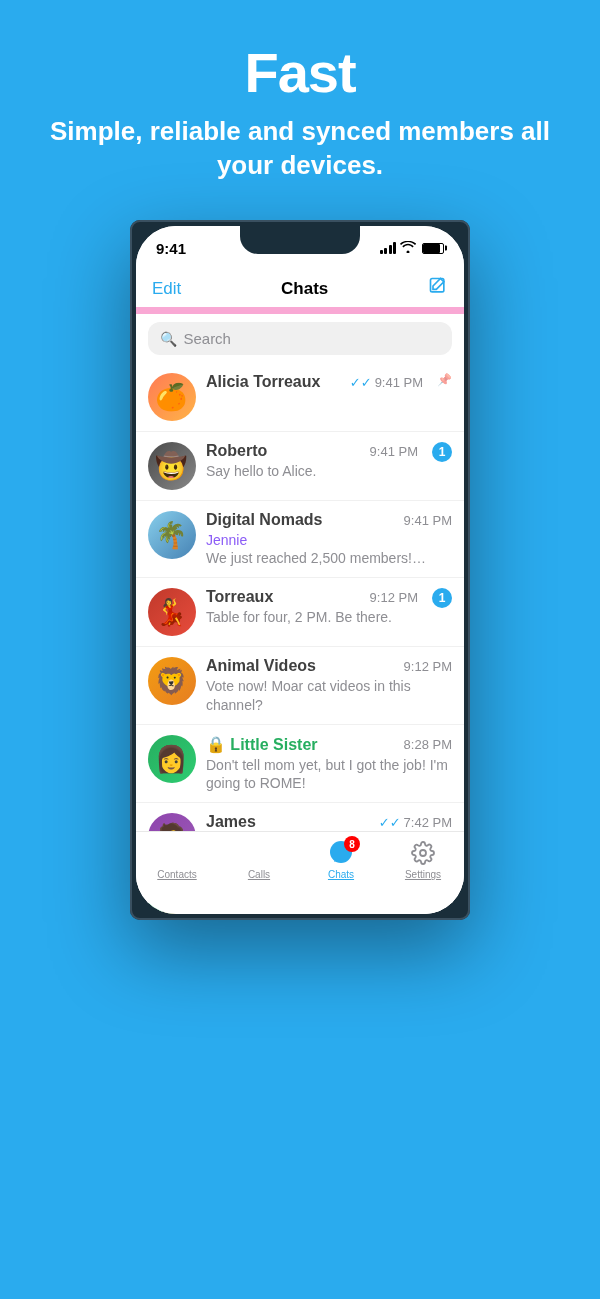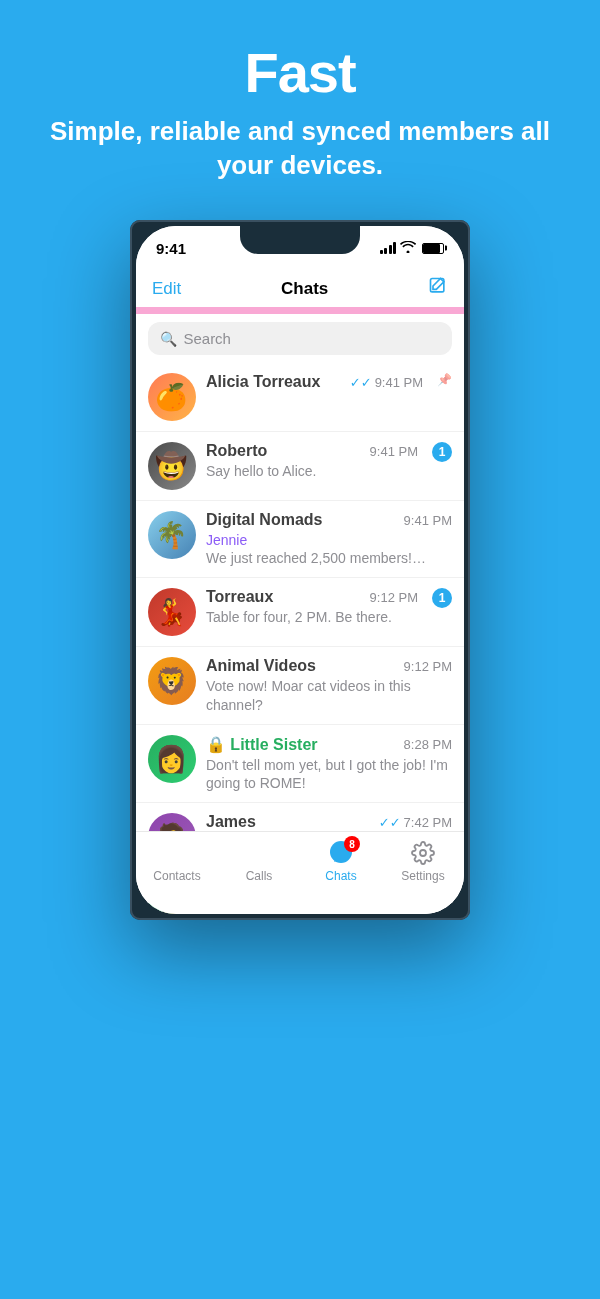--- a/index.html
+++ b/index.html
@@ -311,22 +311,23 @@
     }
     .tab-icon {
       width: 26px;
       height: 26px;
       display: flex;
       align-items: center;
       justify-content: center;
       position: relative;
     }
     .tab-label {
-      font-size: 12px;
+      font-size: 10px;
       color: #8e8e93;
+      text-decoration: underline;
     }
     .tab-label.active { color: #2AABEE; }
     .tab-badge {
       position: absolute;
       top: -4px;
       right: -6px;
       background: red;
       color: white;
       border-radius: 50%;
       width: 16px;

